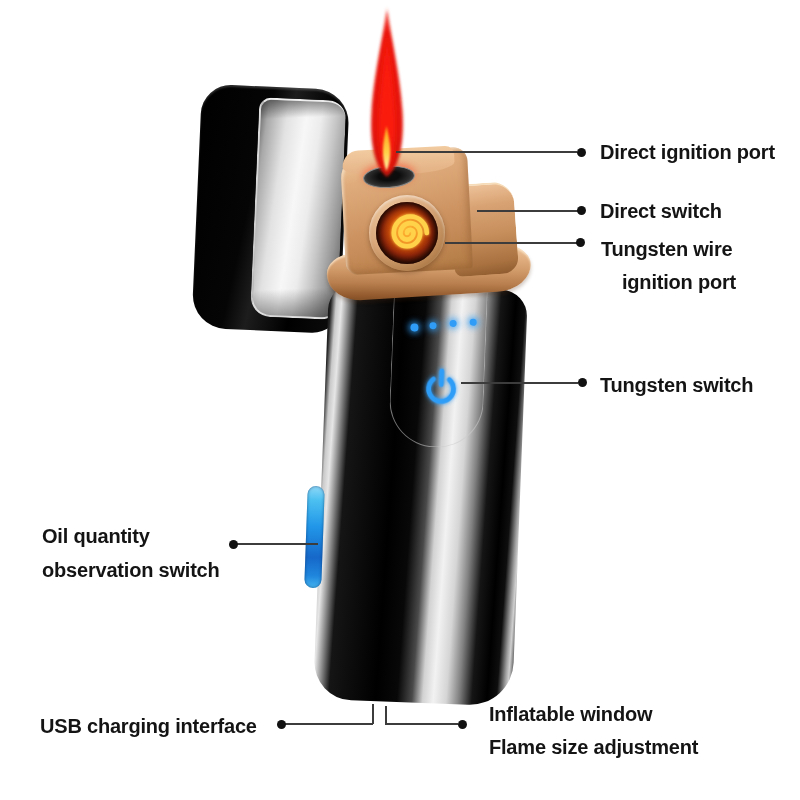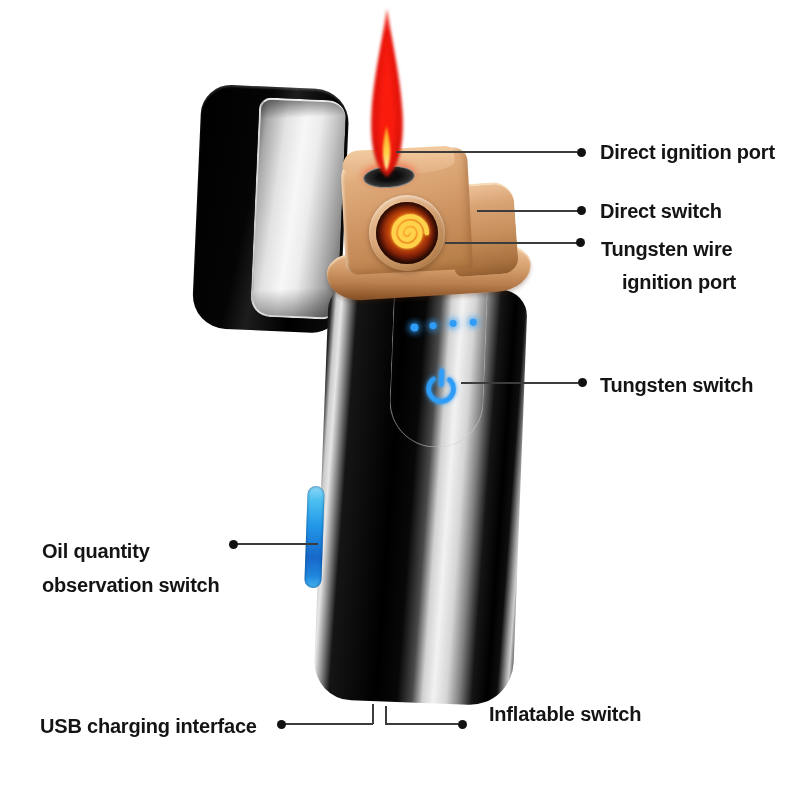--- a/index.html
+++ b/index.html
@@ -225,24 +225,25 @@
 
   <div class="label" style="left:600px;top:198px;">Direct switch</div>
 
   <div class="label" style="left:600px;top:372px;">Tungsten switch</div>
 
   <div class="label two" style="left:601px;top:233px;">
     <div>Tungsten wire</div>
     <div style="padding-left:21px;">ignition port</div>
   </div>
 
-  <div class="label two" style="left:42px;top:534px;line-height:34px;">
+  <div class="label two" style="left:42px;top:519px;line-height:34px;">
     <div>Oil quantity</div>
     <div>observation switch</div>
   </div>
 
   <div class="label" style="left:40px;top:713px;">USB charging interface</div>
 
   <div class="label two" style="left:489px;top:698px;">
-    <div>Inflatable switch</div>
+    <div>Inflatable window</div>
+    <div>Flame size adjustment</div>
   </div>
 
 </div>
 
 </body></html>

